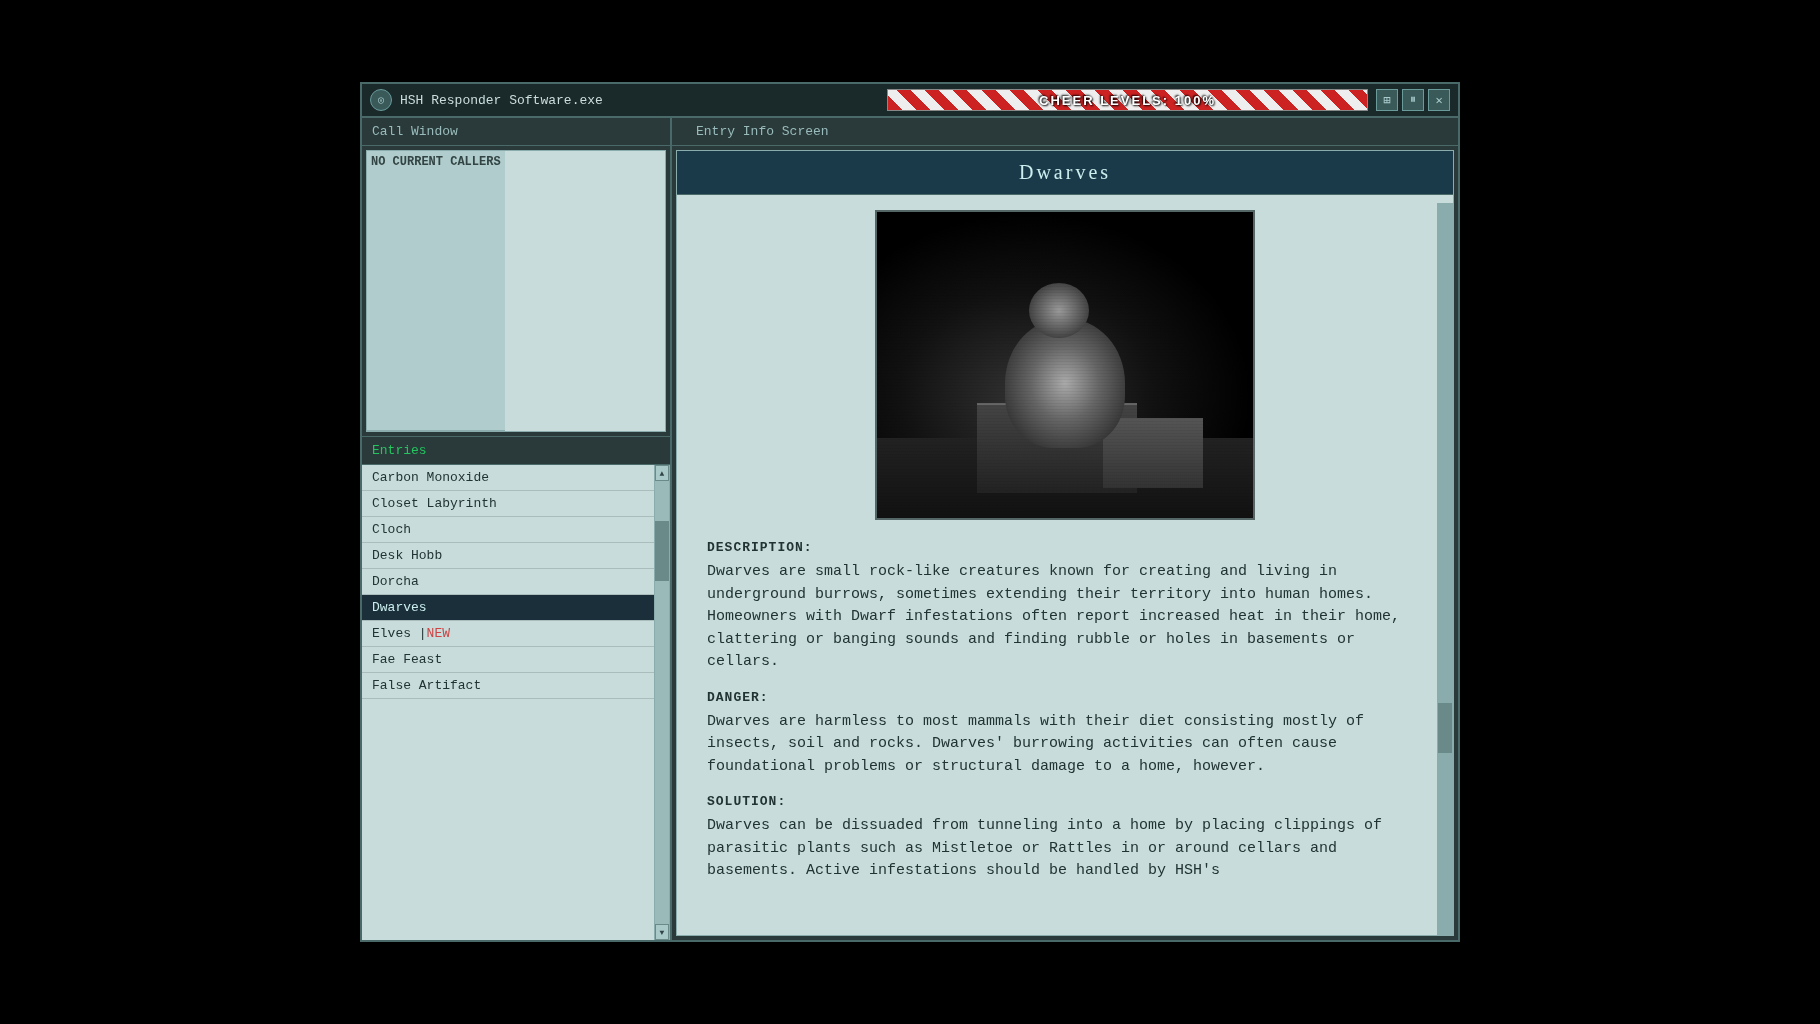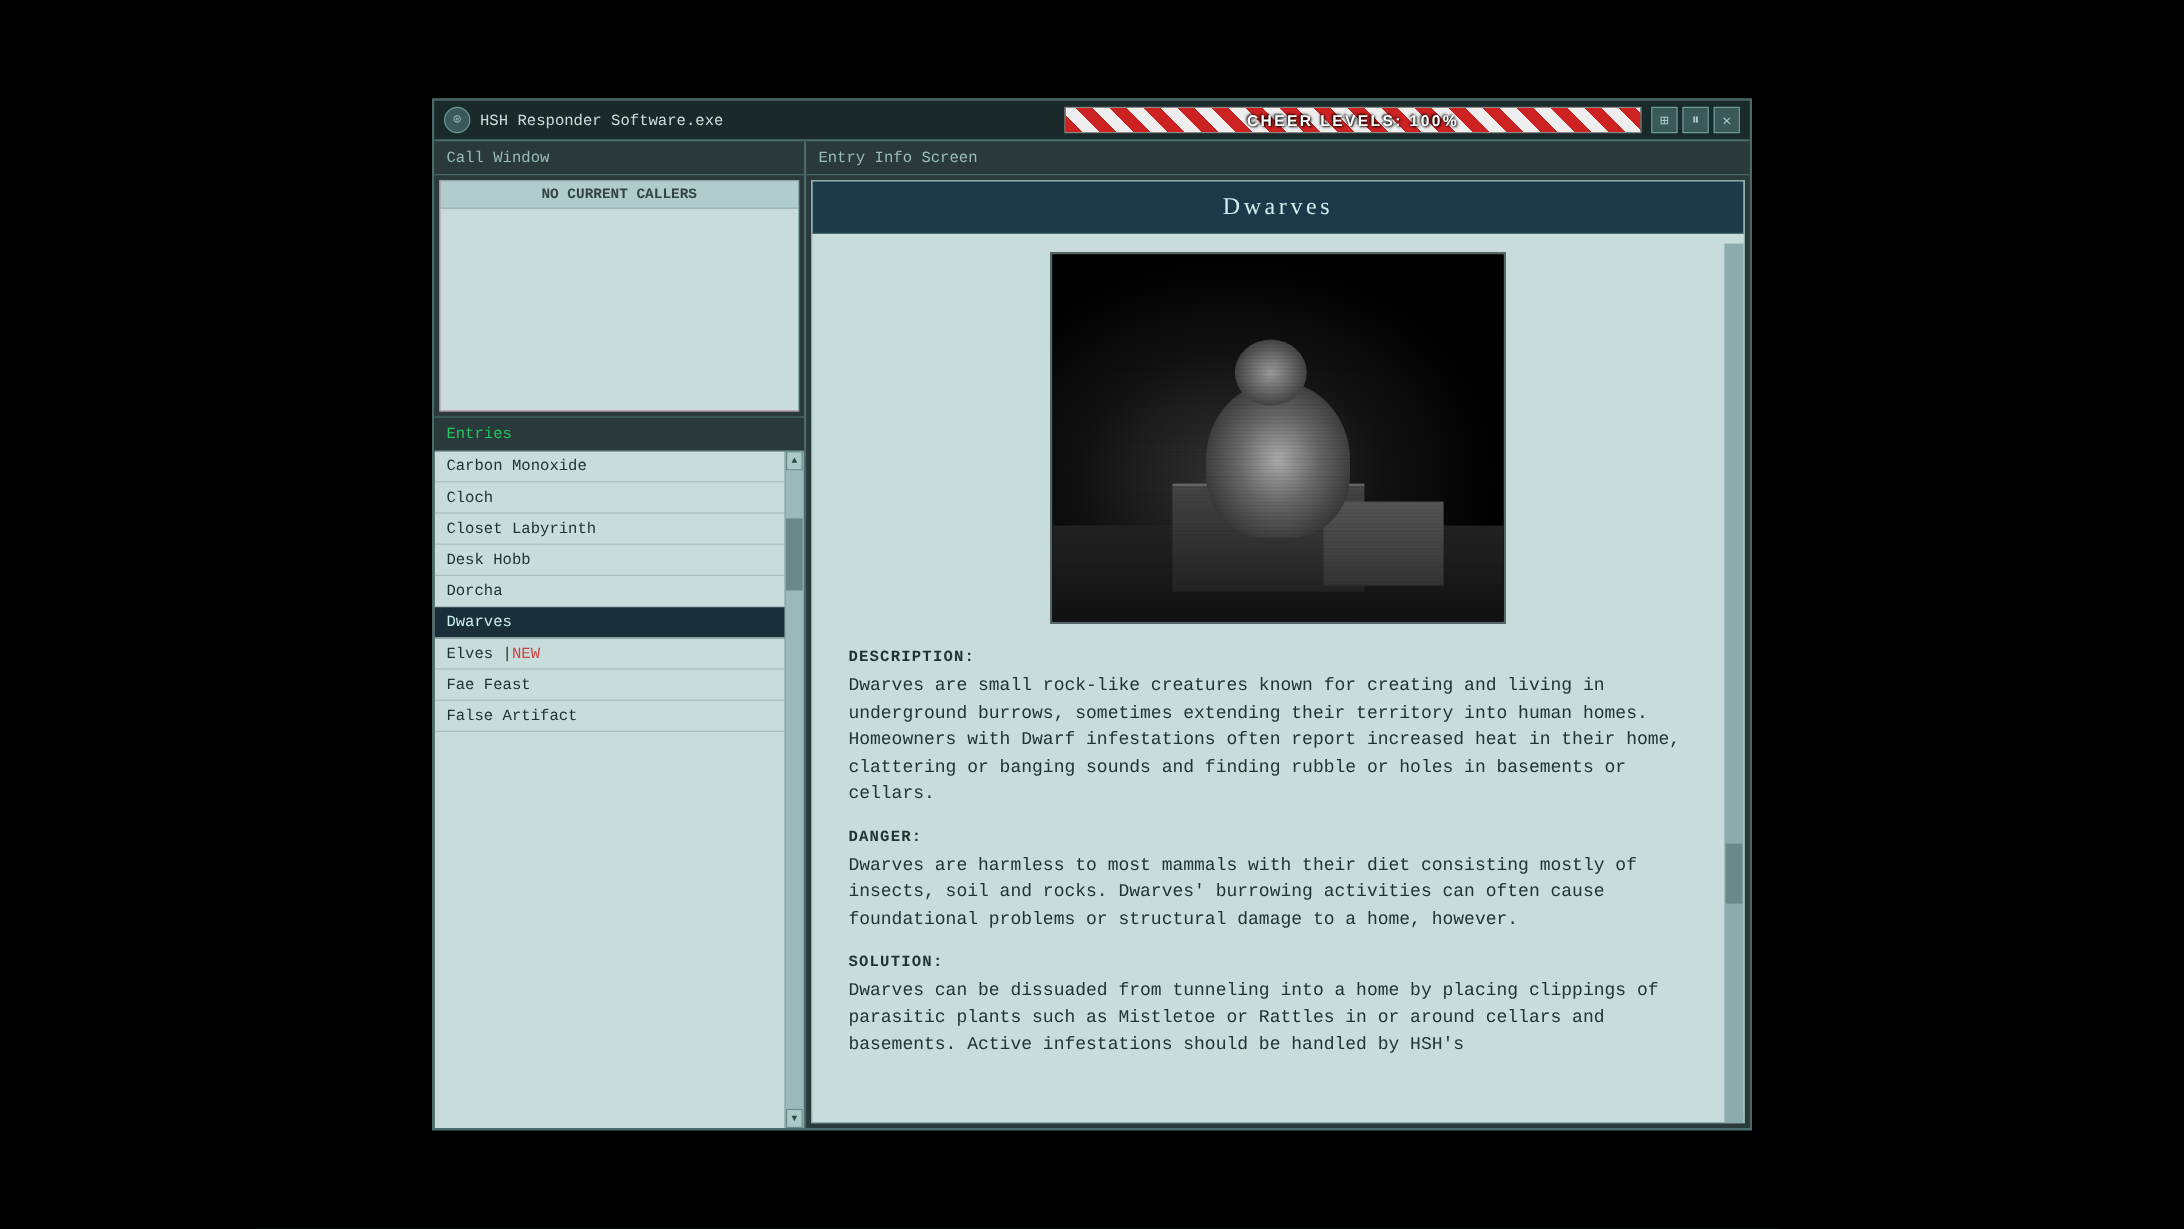--- a/index.html
+++ b/index.html
@@ -112,26 +112,26 @@
     }
 
     .panel-header {
       padding: 6px 10px;
       color: #99bbbb;
       font-size: 13px;
       border-bottom: 1px solid #4a6a6a;
     }
 
     .call-window-area {
-      height: 193px;
-      background: #ec4899;
+      height: 282px;
+      background: #7f1d1d;
       margin: 4px;
       border: 1px solid #8aacac;
       display: flex;
-      flex-direction: column;
+      flex-direction: row;
     }
 
     .no-callers-bar {
       background: #b0cccc;
       padding: 4px;
       text-align: center;
       font-size: 12px;
       font-weight: bold;
       color: #334444;
       border-bottom: 1px solid #8aacac;
@@ -220,21 +220,21 @@
 
     
     .right-panel {
       flex: 1;
       display: flex;
       flex-direction: column;
       background: #2a3a3a;
     }
 
     .entry-info-header {
-      padding: 6px 10px;
+      padding: 6px 24px;
       color: #99bbbb;
       font-size: 13px;
       border-bottom: 1px solid #4a6a6a;
     }
 
     .entry-info-content {
       flex: 1;
       background: #c8dcdc;
       margin: 4px;
       border: 1px solid #8aacac;
@@ -346,24 +346,24 @@
       </div>
 
       <div class="entries-header">Entries</div>
 
       <div class="entries-list-container">
         <div class="entries-list">
           <div class="entry-item">
             <span>Carbon Monoxide</span>
           </div>
           <div class="entry-item">
+            <span>Closet Labyrinth</span>
+          </div>
+          <div class="entry-item">
             <span>Cloch</span>
-          </div>
-          <div class="entry-item">
-            <span>Closet Labyrinth</span>
           </div>
           <div class="entry-item">
             <span>Desk Hobb</span>
           </div>
           <div class="entry-item">
             <span>Dorcha</span>
           </div>
           <div class="entry-item selected">
             <span>Dwarves</span>
           </div>

